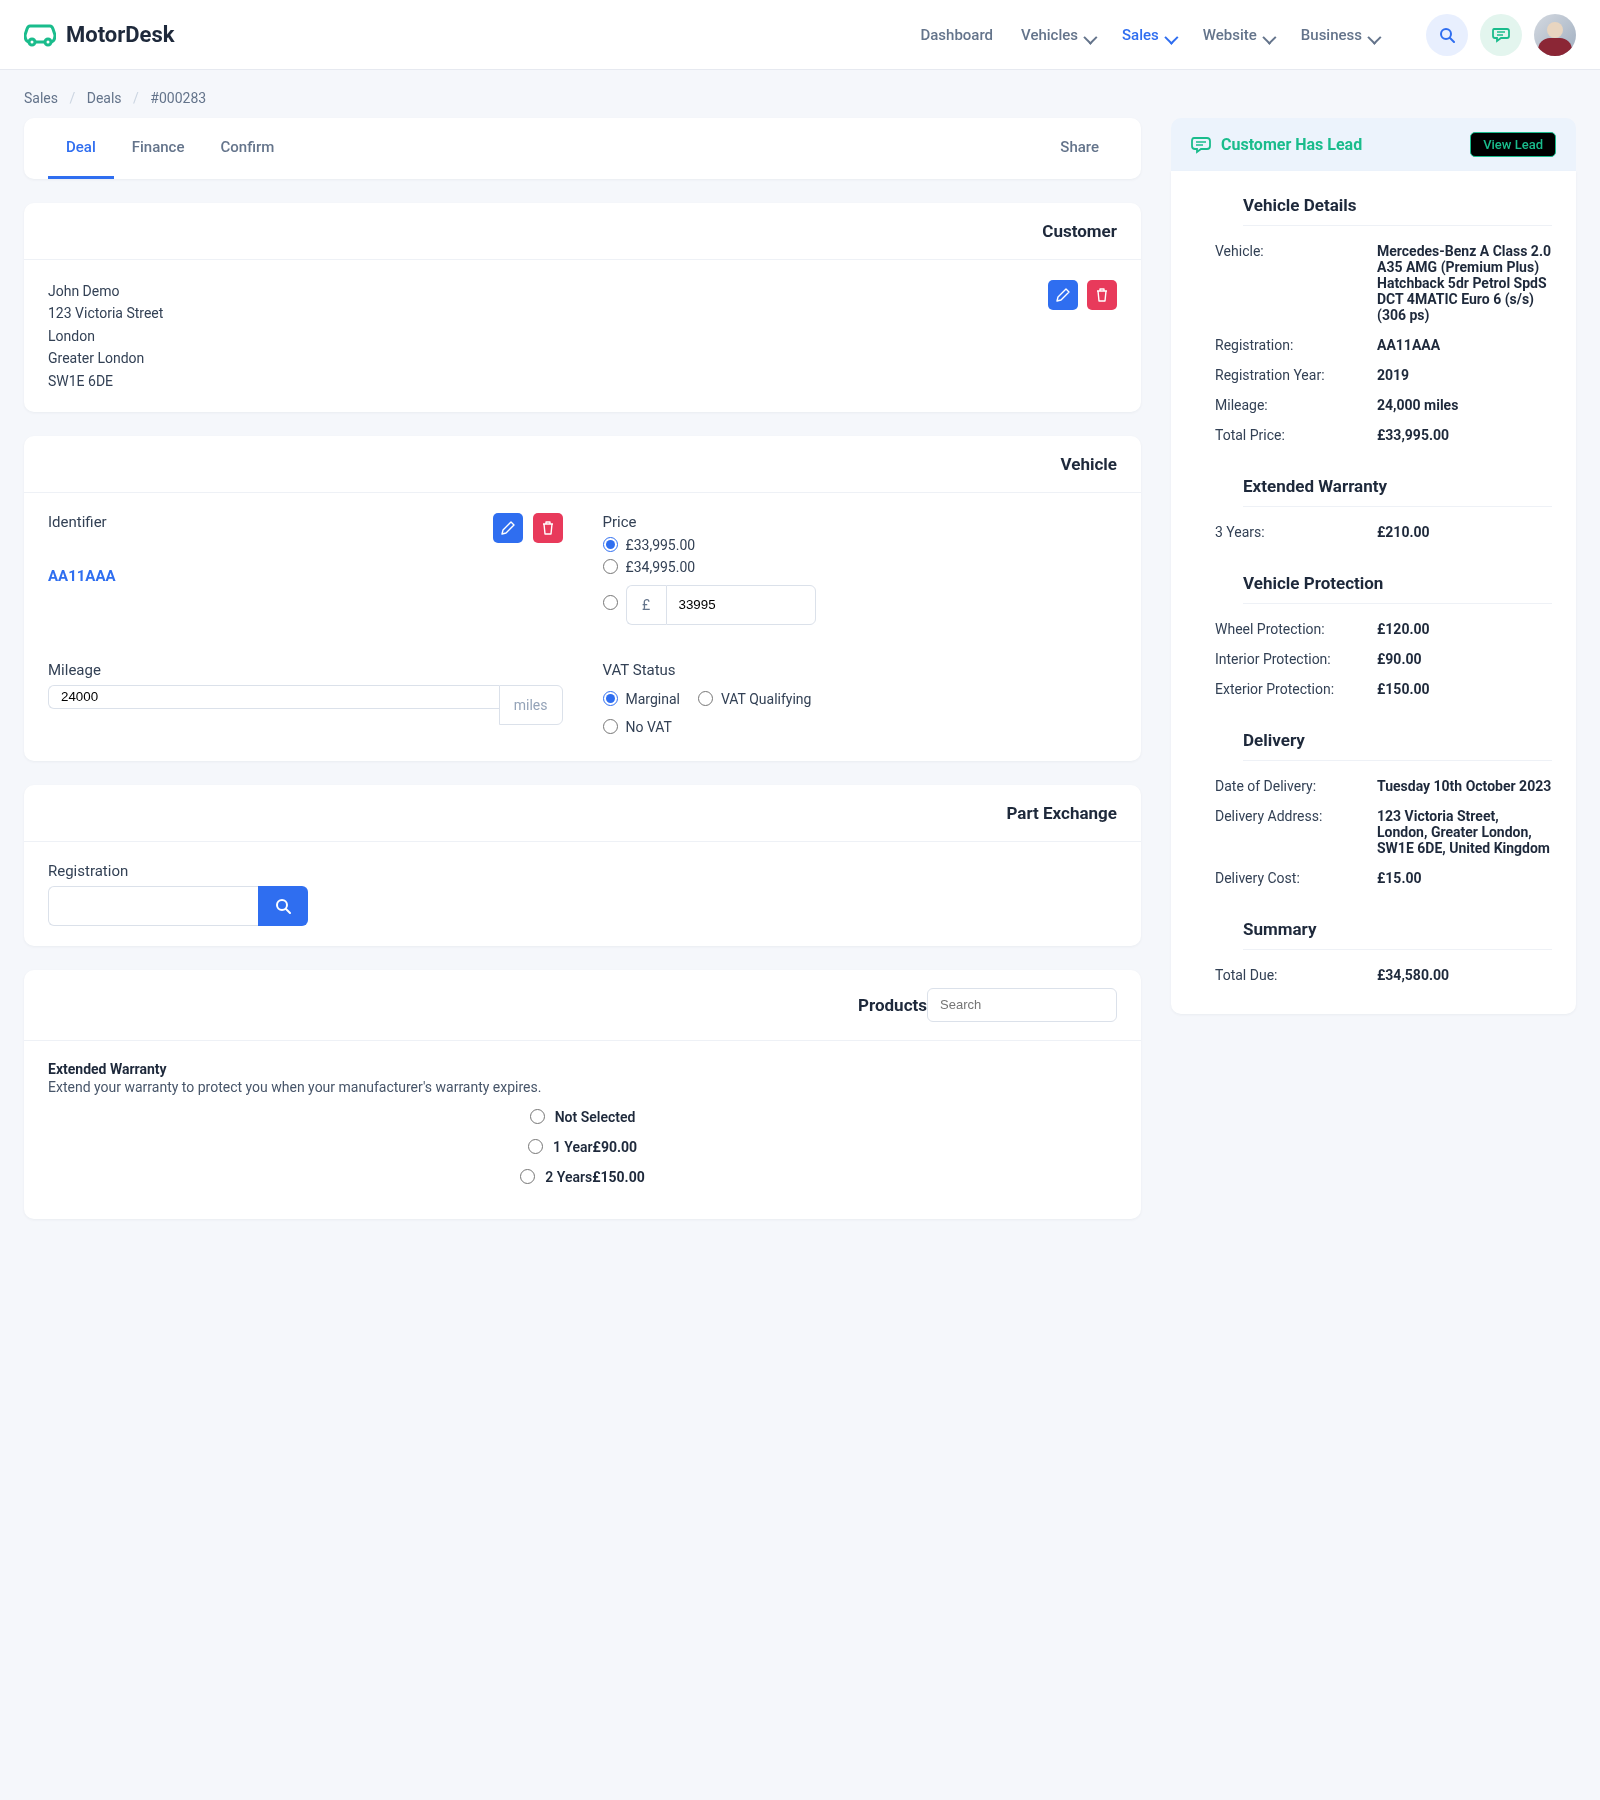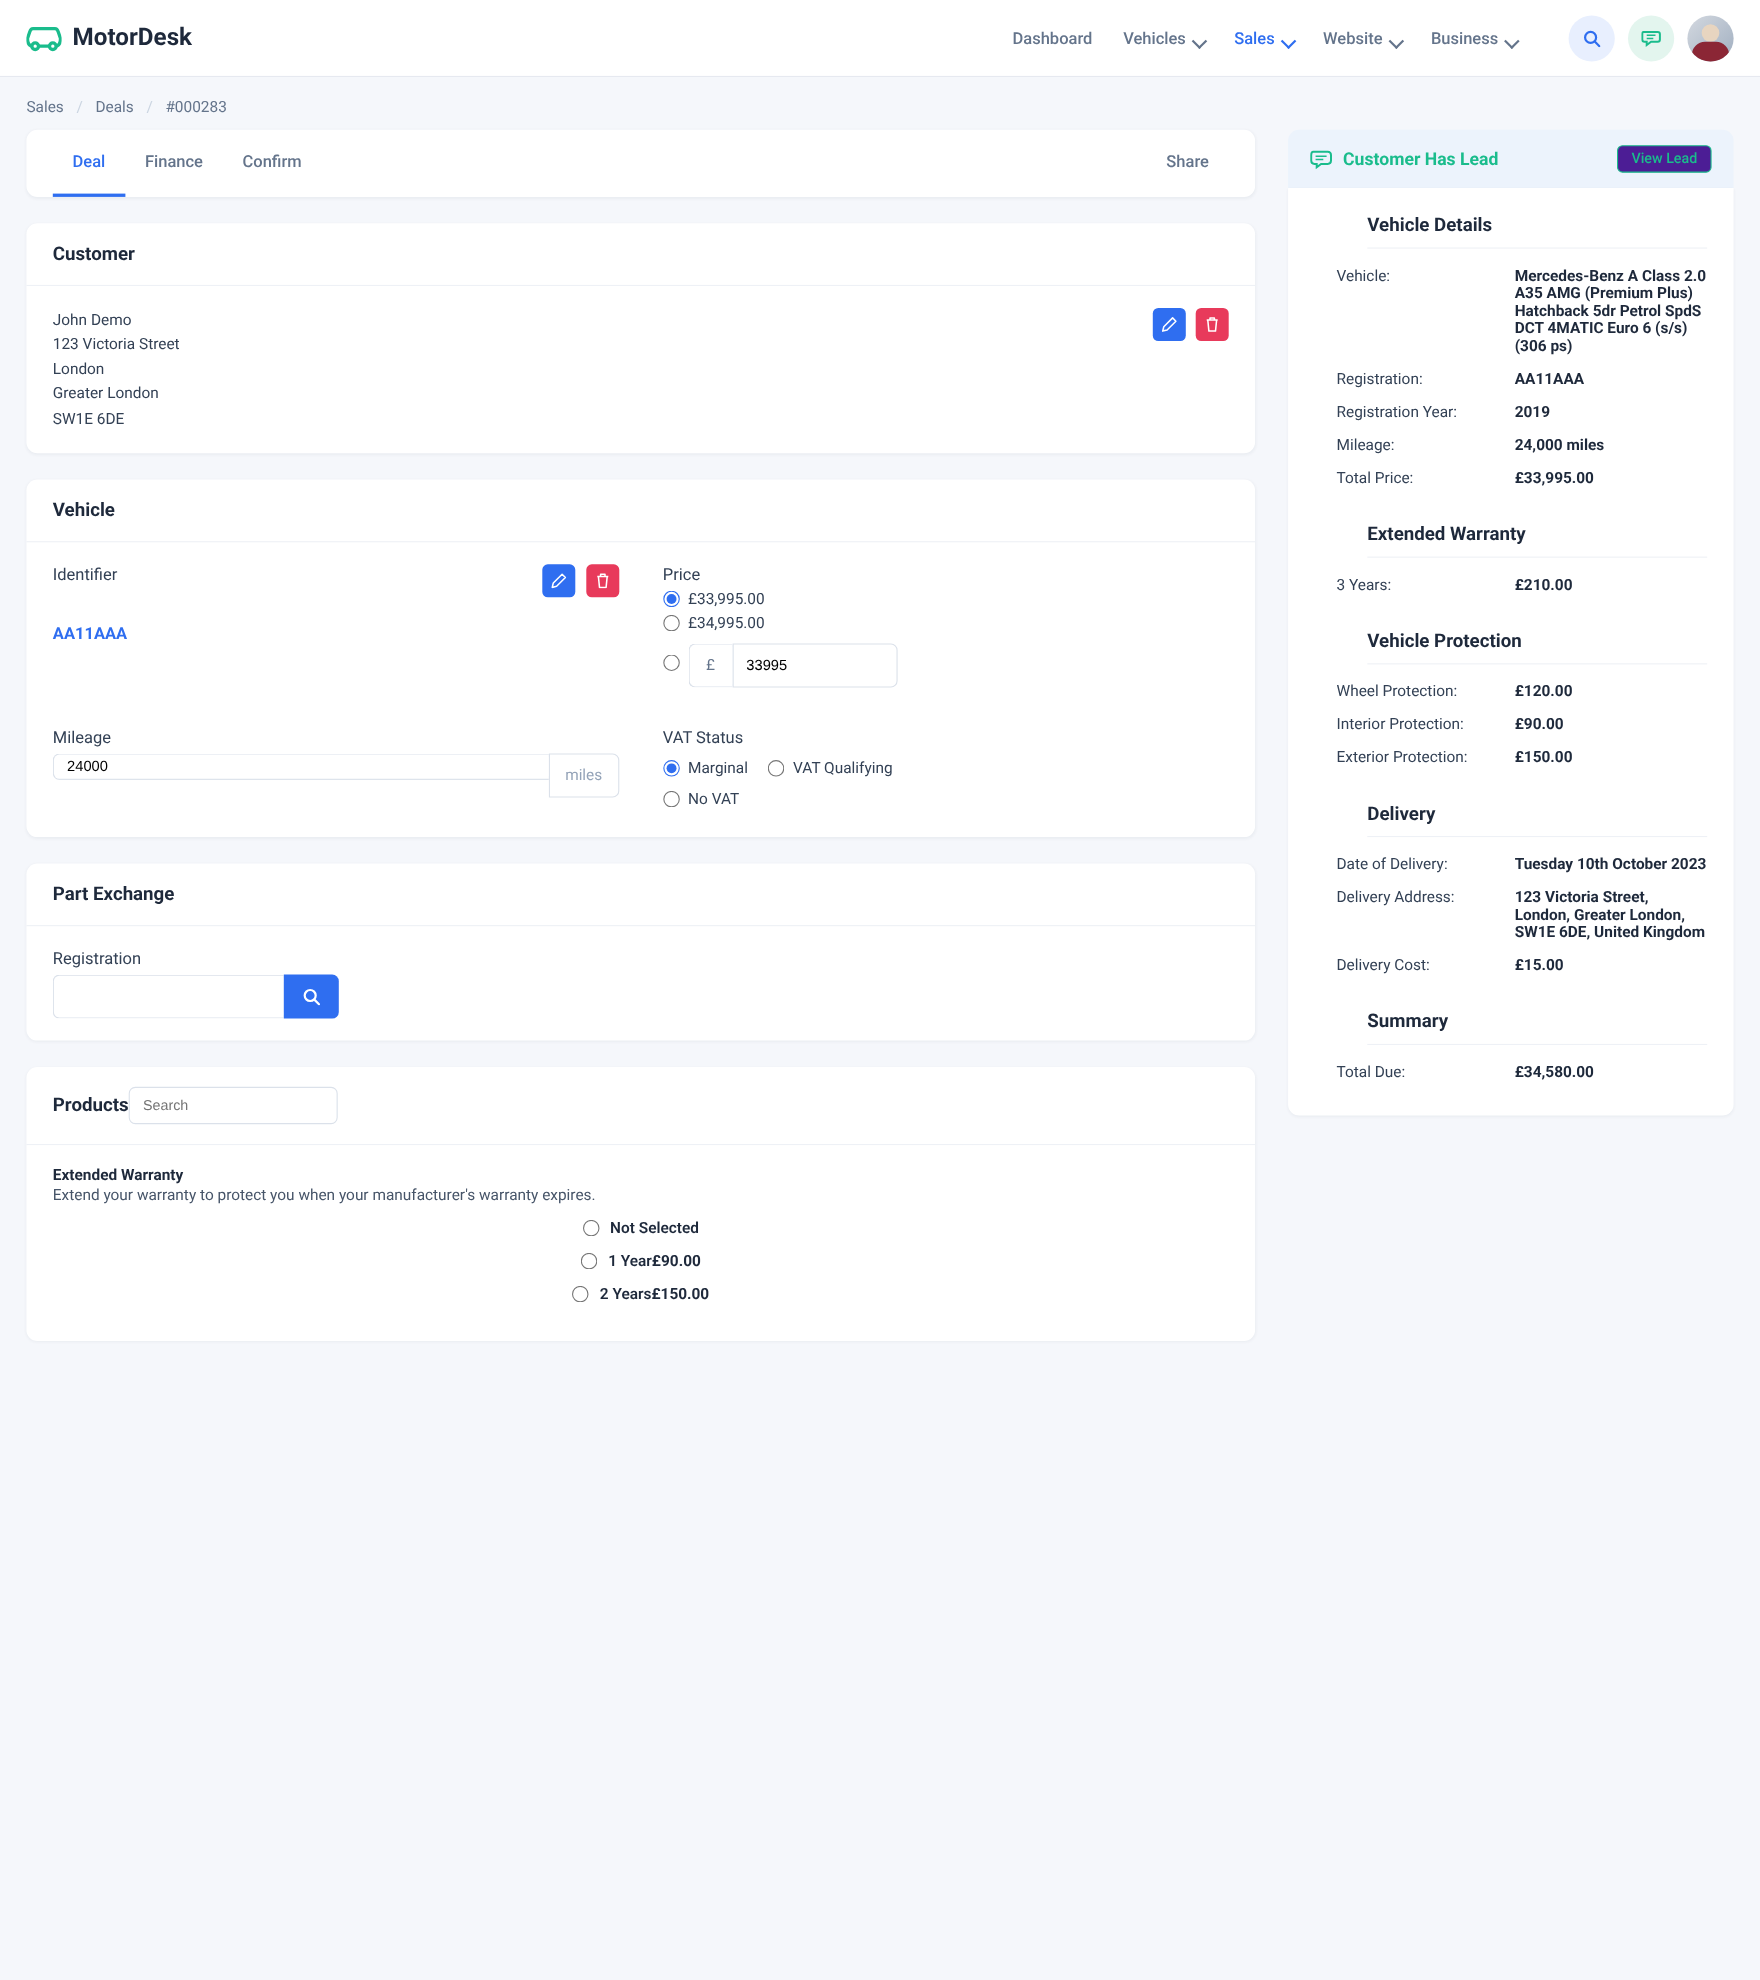--- a/index.html
+++ b/index.html
@@ -61,21 +61,21 @@
   .container { display:flex; gap:30px; padding:0 24px 40px; align-items:flex-start; }
   .col-left { flex:1; min-width:0; }
   .col-right { width:405px; }
   .card {
     background:#fff; border-radius:10px;
     box-shadow: 0 1px 3px rgba(20,30,60,0.05);
     margin-bottom:24px;
   }
   .card-header {
     padding:18px 24px; border-bottom:1px solid #eef1f6;
-    display:flex; align-items:center; justify-content:flex-start;
+    display:flex; align-items:center; justify-content:flex-end;
   }
   .card-header h3 { font-size:17px; font-weight:700; color:#1e293b; }
   .card-body { padding:20px 24px; }
   
   .tabs { display:flex; align-items:center; padding:0 24px; }
   .tab {
     padding:20px 18px; color:#64748b; font-size:15px; font-weight:500;
     border-bottom:3px solid transparent; cursor:pointer;
   }
   .tab.active { color:#2f6ef0; border-bottom-color:#2f6ef0; }
@@ -140,21 +140,21 @@
   .product-option .left input { width:15px; height:15px; cursor:pointer; }
   .product-option .right { font-weight:700; color:#1e293b; }
   
   .lead-banner {
     background:#ecf3fc; border-radius:10px 10px 0 0;
     padding:14px 20px; display:flex; align-items:center; justify-content:space-between;
     margin-bottom:0;
   }
   .lead-banner .lt { display:flex; align-items:center; gap:10px; color:#1abc8c; font-weight:700; font-size:16px; }
   .view-lead-btn {
-    border:1px solid #1abc8c; color:#1abc8c; background:#4c1d95;
+    border:1px solid #1abc8c; color:#1abc8c; background:#000000;
     padding:4px 12px; border-radius:5px; font-size:13px; font-weight:500; cursor:pointer;
   }
   .detail-card { background:#fff; border-radius:0 0 10px 10px; box-shadow:0 1px 3px rgba(20,30,60,0.05); padding:24px; }
   .detail-section { margin-bottom:26px; }
   .detail-section h3 { font-size:17px; font-weight:700; color:#1e293b; margin-bottom:10px; padding-bottom:10px; border-bottom:1px solid #eef1f6;margin-left:48px; }
   .drow { display:flex; padding:7px 0 7px 20px; gap:12px; }
   .drow .dl { width:150px; color:#334155; }
   .drow .dv { flex:1; color:#1e293b; font-weight:700; }
   
   svg { display:block; }

